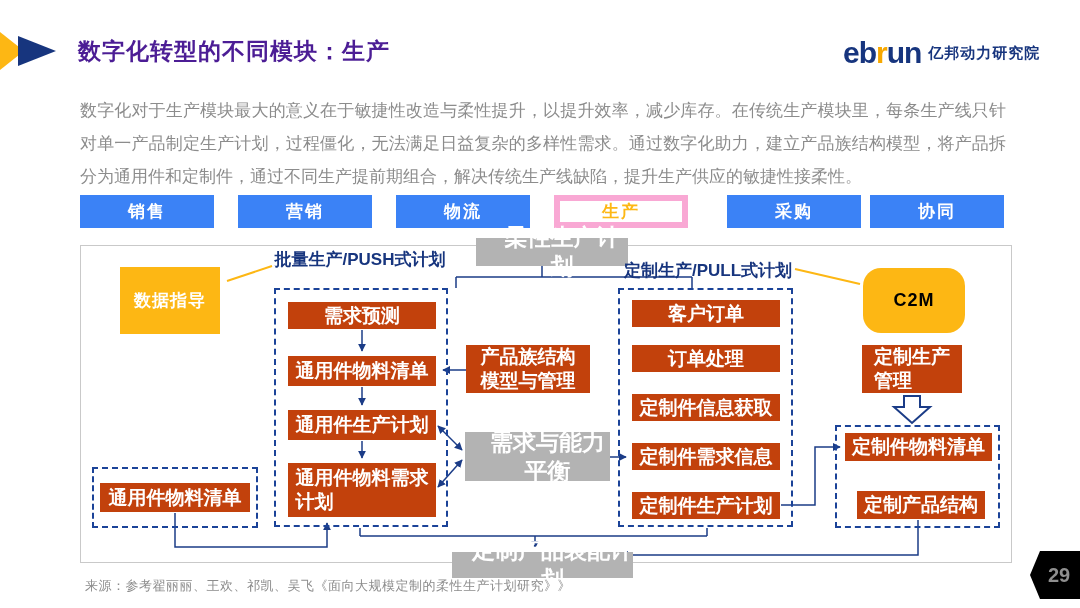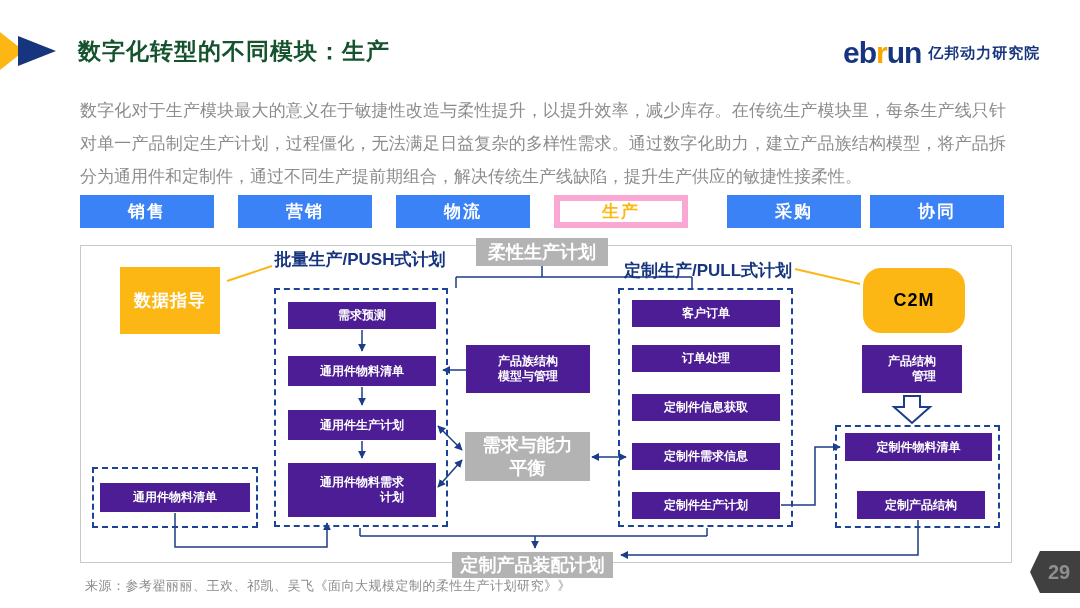--- a/index.html
+++ b/index.html
@@ -1,42 +1,42 @@
 <!DOCTYPE html>
 <html><head>
 <meta charset="utf-8">
 <style>
   html,body{margin:0;padding:0;background:#fff;}
   .canvas{position:relative;width:1080px;height:608px;background:#fff;overflow:hidden;
           font-family:"Liberation Sans","DejaVu Sans",sans-serif;}
   .abs{position:absolute;}
   .tri{clip-path:polygon(0 0,100% 50%,0 100%);}
-  .page-title{left:78px;top:36px;font-size:23px;font-weight:bold;color:#14532d;letter-spacing:1px;}
+  .page-title{left:78px;top:36px;font-size:23px;font-weight:bold;color:#4c1d95;letter-spacing:1px;}
   .logo{left:843px;top:36px;display:flex;align-items:center;}
   .logo .brand{font-size:30px;font-weight:bold;color:#17357E;letter-spacing:-1px;}
   .logo .brand .accent{color:#F7A800;}
   .logo .org{font-size:15px;font-weight:bold;color:#17357E;margin-left:7px;letter-spacing:1px;}
   .intro{left:80px;top:94px;width:926px;font-size:17px;line-height:33px;color:#8C8C8C;
          text-align:justify;text-align-last:left;}
   .tab{top:195px;width:134px;height:33px;background:#3b82f6;color:#fff;font-weight:bold;
        font-size:17px;display:flex;align-items:center;justify-content:center;letter-spacing:2px;}
   .tab.active{background:#fff;border:6px solid #f9a8d4;color:#FDB714;box-sizing:border-box;}
   .frame{left:80px;top:245px;width:932px;height:318px;border:1px solid #C9C9C9;box-sizing:border-box;}
-  .navy-box{background:#4c1d95;color:#fff;font-weight:bold;font-size:12px;display:flex;
-            align-items:center;justify-content:center;text-align:right;line-height:1.25;}
-  .gray-box{background:#B3B3B3;color:#fff;font-weight:bold;font-size:18px;display:flex;
-            align-items:center;justify-content:center;text-align:center;line-height:1.25;}
+  .navy-box{background:#c2410c;color:#fff;font-weight:bold;font-size:19px;display:flex;
+            align-items:center;justify-content:center;text-align:left;line-height:1.25;}
+  .gray-box{background:#B3B3B3;color:#fff;font-weight:bold;font-size:23px;display:flex;
+            align-items:center;justify-content:center;text-align:center;line-height:1.25;padding-left:20px;}
   .yellow-box{background:#FDB714;color:#fff;font-weight:bold;font-size:17px;display:flex;
             align-items:center;justify-content:center;letter-spacing:1px;}
   .yellow-box.c2m{color:#000000;font-size:18px;border-radius:18px;}
   .dashed{border:2px dashed #1B4398;box-sizing:border-box;}
   .pre{white-space:pre-line;}
   .branch-label{font-size:17px;font-weight:bold;color:#17357E;text-align:center;width:176px;}
   .source{left:85px;top:577px;font-size:13px;color:#8C8C8C;letter-spacing:0.5px;}
-  .page-flag{left:1030px;top:551px;width:50px;height:42px;background:#404040;
+  .page-flag{left:1030px;top:551px;width:50px;height:48px;background:#000000;
              clip-path:polygon(0 50%,20% 0,100% 0,100% 100%,20% 100%);
              display:flex;align-items:center;justify-content:center;padding-left:8px;
              box-sizing:border-box;color:#8F8F8F;font-weight:bold;font-size:20px;}
   svg.overlay{position:absolute;left:0;top:0;pointer-events:none;}
 </style>
 </head>
 <body>
 
 <div class="canvas">
 
@@ -109,21 +109,21 @@
   <div class="abs gray-box pre" style="left:465px;top:432px;width:125px;height:49px;">需求与能力
 平衡</div>
 
   <div class="abs dashed" style="left:618px;top:288px;width:175px;height:239px;"></div>
   <div class="abs navy-box" style="left:632px;top:300px;width:148px;height:27px;">客户订单</div>
   <div class="abs navy-box" style="left:632px;top:345px;width:148px;height:27px;">订单处理</div>
   <div class="abs navy-box" style="left:632px;top:394px;width:148px;height:27px;">定制件信息获取</div>
   <div class="abs navy-box" style="left:632px;top:443px;width:148px;height:27px;">定制件需求信息</div>
   <div class="abs navy-box" style="left:632px;top:492px;width:148px;height:27px;">定制件生产计划</div>
 
-  <div class="abs navy-box pre" style="left:862px;top:345px;width:100px;height:48px;">产品结构
+  <div class="abs navy-box pre" style="left:862px;top:345px;width:100px;height:48px;">定制生产
 管理</div>
   <div class="abs dashed" style="left:835px;top:425px;width:165px;height:103px;"></div>
   <div class="abs navy-box" style="left:845px;top:433px;width:147px;height:28px;">定制件物料清单</div>
   <div class="abs navy-box" style="left:857px;top:491px;width:128px;height:28px;">定制产品结构</div>
 
   <div class="abs dashed" style="left:92px;top:467px;width:166px;height:61px;"></div>
   <div class="abs navy-box" style="left:100px;top:483px;width:150px;height:29px;">通用件物料清单</div>
 
   <div class="abs gray-box" style="left:452px;top:552px;width:161px;height:26px;">定制产品装配计划</div>
 

